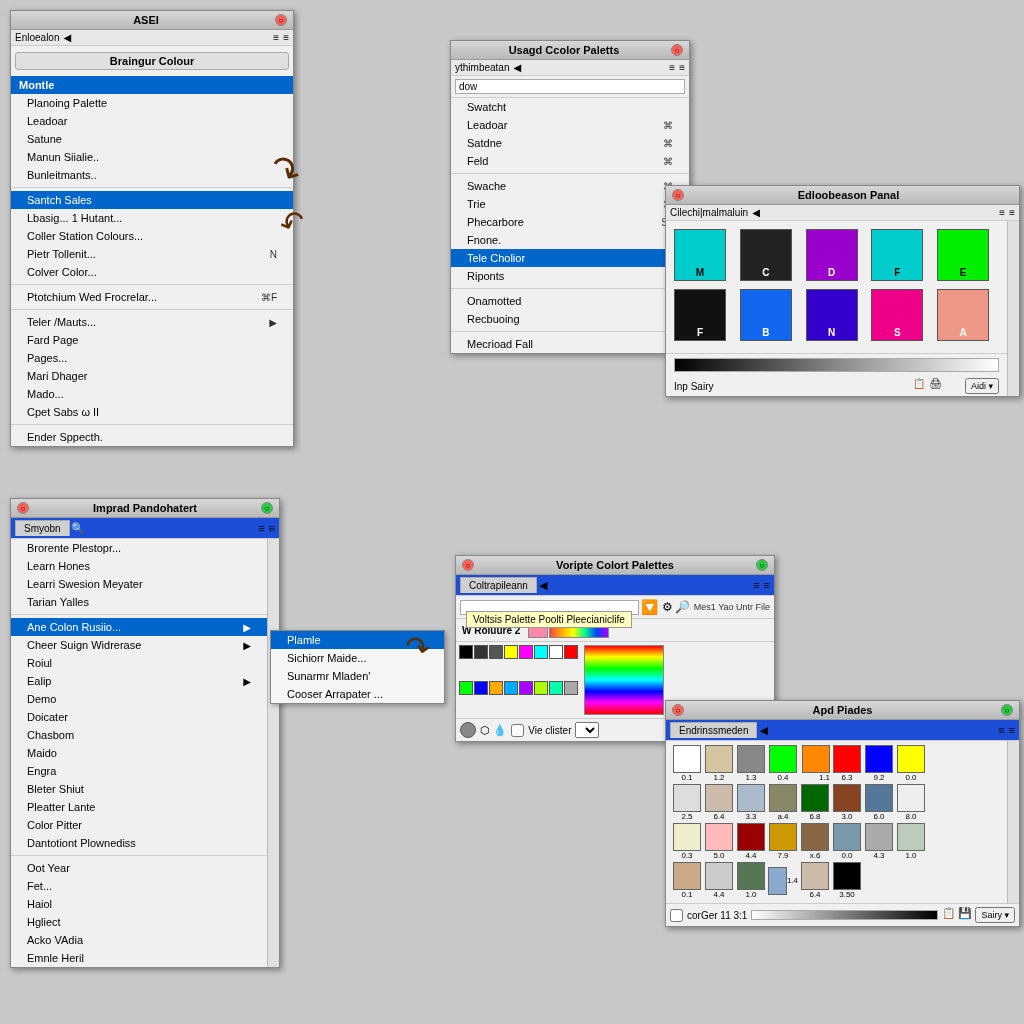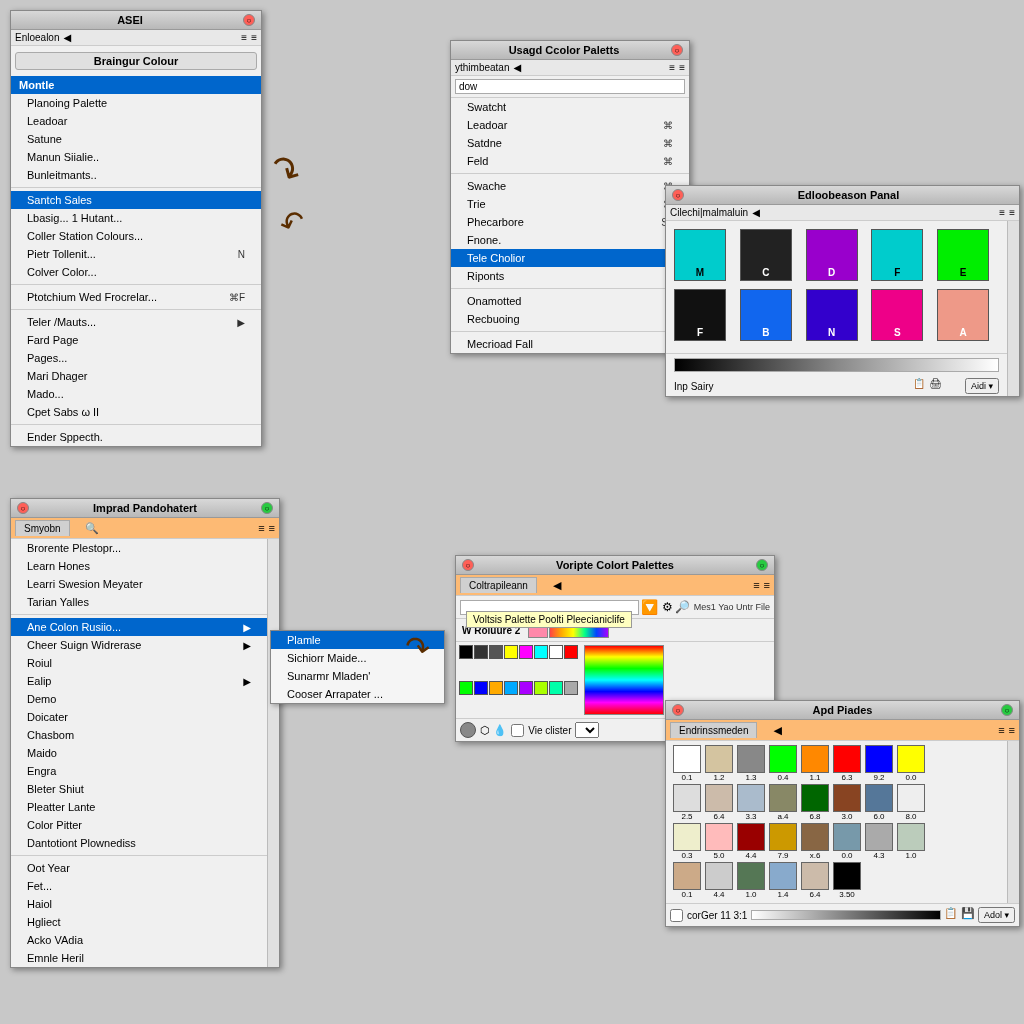--- a/index.html
+++ b/index.html
@@ -56,21 +56,21 @@
       display: flex;
       align-items: center;
       gap: 4px;
       font-size: 10px;
     }
 
     
     .menu-panel {
       top: 10px;
       left: 10px;
-      width: 252px;
+      width: 284px;
     }
     .menu-item {
       padding: 3px 16px;
       cursor: pointer;
       white-space: nowrap;
       display: flex;
       align-items: center;
       justify-content: space-between;
     }
     .menu-item.highlighted { background: #0066cc; color: white; }
@@ -131,23 +131,23 @@
       width: 28px;
       height: 28px;
       border: 1px solid #666;
       display: inline-block;
     }
 
     .panel-toolbar {
       display: flex;
       align-items: center;
       padding: 2px 4px;
-      gap: 16px;
+      gap: 2px;
       border-bottom: 1px solid #ccc;
-      background: #fdba74;
+      background: #1d4ed8;
     }
 
     .panel-tab {
       background: #d0d0d0;
       border: 1px solid #aaa;
       border-bottom: none;
       padding: 2px 8px;
       font-size: 10px;
       cursor: pointer;
     }
@@ -619,21 +619,21 @@
             <div style="font-size: 8px; text-align: center;">1.2</div>
           </div>
           <div style="display: flex; flex-direction: column; align-items: center;">
             <div class="small-swatch" style="background: rgb(136, 136, 136);"></div>
             <div style="font-size: 8px; text-align: center;">1.3</div>
           </div>
           <div style="display: flex; flex-direction: column; align-items: center;">
             <div class="small-swatch" style="background: rgb(0, 255, 0);"></div>
             <div style="font-size: 8px; text-align: center;">0.4</div>
           </div>
-          <div style="display: flex; flex-direction: column; align-items: center;">
+          <div style="display: flex; flex-direction: column; align-items: flex-end;">
             <div class="small-swatch" style="background: rgb(255, 136, 0);"></div>
             <div style="font-size: 8px; text-align: center;">1.1</div>
           </div>
           <div style="display: flex; flex-direction: column; align-items: center;">
             <div class="small-swatch" style="background: rgb(255, 0, 0);"></div>
             <div style="font-size: 8px; text-align: center;">6.3</div>
           </div>
           <div style="display: flex; flex-direction: column; align-items: center;">
             <div class="small-swatch" style="background: rgb(0, 0, 255);"></div>
             <div style="font-size: 8px; text-align: center;">9.2</div>
@@ -711,21 +711,21 @@
             <div style="font-size: 8px; text-align: center;">0.1</div>
           </div>
           <div style="display: flex; flex-direction: column; align-items: center;">
             <div class="small-swatch" style="background: rgb(204, 204, 204);"></div>
             <div style="font-size: 8px; text-align: center;">4.4</div>
           </div>
           <div style="display: flex; flex-direction: column; align-items: center;">
             <div class="small-swatch" style="background: rgb(85, 119, 85);"></div>
             <div style="font-size: 8px; text-align: center;">1.0</div>
           </div>
-          <div style="display: flex; flex-direction: column; align-items: center;">
+          <div style="display: flex; flex-direction: row; align-items: center;">
             <div class="small-swatch" style="background: rgb(136, 170, 204);"></div>
             <div style="font-size: 8px; text-align: center;">1.4</div>
           </div>
           <div style="display: flex; flex-direction: column; align-items: center;">
             <div class="small-swatch" style="background: rgb(204, 187, 170);"></div>
             <div style="font-size: 8px; text-align: center;">6.4</div>
           </div>
           <div style="display: flex; flex-direction: column; align-items: center;">
             <div class="small-swatch" style="background: rgb(0, 0, 0);"></div>
             <div style="font-size: 8px; text-align: center;">3.50</div>
@@ -734,20 +734,20 @@
       </div>
     <div class="scrollbar-v"></div>
   </div>
   <div style="padding:3px 4px; border-top:1px solid #ccc; display:flex; align-items:center; gap:4px;">
     <input type="checkbox" style="">
     <span style="font-size:10px;">corGer 11 3:1</span>
     <div style="flex:1; height:10px; background: linear-gradient(to right, #fff, #000); border:1px solid #aaa;"></div>
     <div style="display:flex; gap:3px;">
       <span>📋</span>
       <span>💾</span>
-      <button style="font-size:9px; padding:1px 4px;">Adol ▾</button>
+      <button style="font-size:9px; padding:1px 4px;">Sairy ▾</button>
     </div>
   </div>
 </div>
 
 <div class="arrow-annotation" style="top:150px; left:270px; font-size:36px; color:#5a2d00; transform: rotate(30deg);">↷</div>
 <div class="arrow-annotation" style="top:205px; left:280px; font-size:30px; color:#5a2d00; transform: rotate(-20deg);">↶</div>
 <div class="arrow-annotation" style="top:630px; left:405px; font-size:30px; color:#5a2d00; transform: rotate(10deg);">↷</div>
 
 </body></html>

